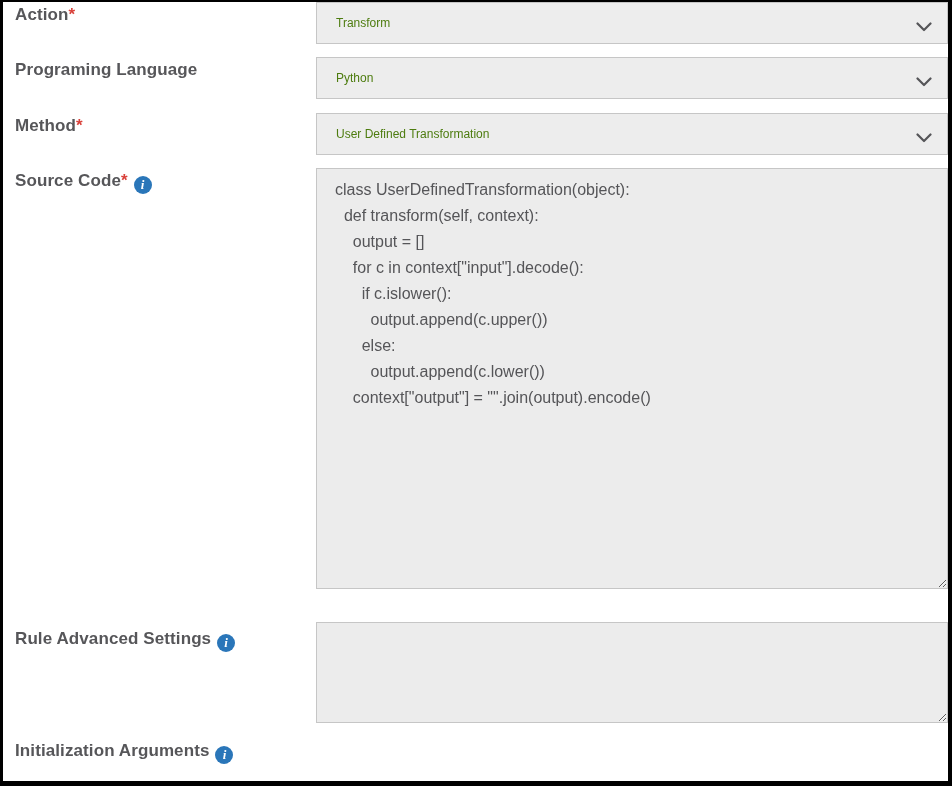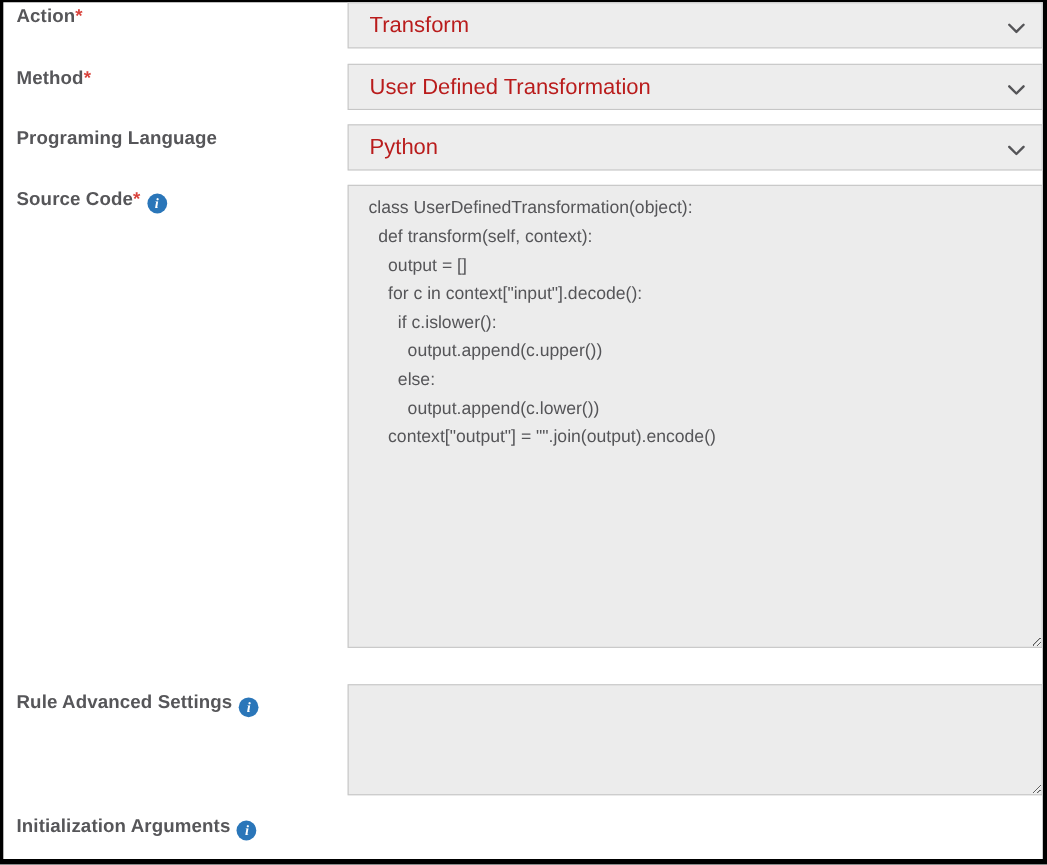--- a/index.html
+++ b/index.html
@@ -67,22 +67,22 @@
     height: 42px;
     background: #ededed;
     border: 1px solid #c6c6c6;
     display: flex;
     align-items: center;
     padding: 0 40px 0 19px;
     cursor: pointer;
   }
 
   .select-value {
-    font-size: 20px;
-    color: #b91c1c;
+    font-size: 12px;
+    color: #4d7c0f;
   }
 
   .chevron {
     position: absolute;
     right: 15px;
     top: 50%;
     transform: translateY(-50%);
     width: 16px;
     height: 10px;
     display: block;
@@ -128,43 +128,43 @@
         <span class="select-value">Transform</span>
         <span class="chevron">
           <svg width="16" height="10" viewBox="0 0 16 10">
               <polyline points="1.5,1.5 8,8 14.5,1.5" fill="none" stroke="#555558" stroke-width="2.2" stroke-linecap="round" stroke-linejoin="round"></polyline>
             </svg>
         </span>
       </div>
     </div>
   </div>
 
-  <div class="form-row row-method">
-    <div class="label-cell">
-      <span class="field-label">Method</span><span class="required-mark">*</span>
+  <div class="form-row row-language">
+    <div class="label-cell">
+      <span class="field-label">Programing Language</span>
     </div>
     <div class="field-cell">
       <div class="select-box">
-        <span class="select-value">User Defined Transformation</span>
+        <span class="select-value">Python</span>
         <span class="chevron">
           <svg width="16" height="10" viewBox="0 0 16 10">
               <polyline points="1.5,1.5 8,8 14.5,1.5" fill="none" stroke="#555558" stroke-width="2.2" stroke-linecap="round" stroke-linejoin="round"></polyline>
             </svg>
         </span>
       </div>
     </div>
   </div>
 
-  <div class="form-row row-language">
-    <div class="label-cell">
-      <span class="field-label">Programing Language</span>
+  <div class="form-row row-method">
+    <div class="label-cell">
+      <span class="field-label">Method</span><span class="required-mark">*</span>
     </div>
     <div class="field-cell">
       <div class="select-box">
-        <span class="select-value">Python</span>
+        <span class="select-value">User Defined Transformation</span>
         <span class="chevron">
           <svg width="16" height="10" viewBox="0 0 16 10">
               <polyline points="1.5,1.5 8,8 14.5,1.5" fill="none" stroke="#555558" stroke-width="2.2" stroke-linecap="round" stroke-linejoin="round"></polyline>
             </svg>
         </span>
       </div>
     </div>
   </div>
 
   <div class="form-row row-source">

